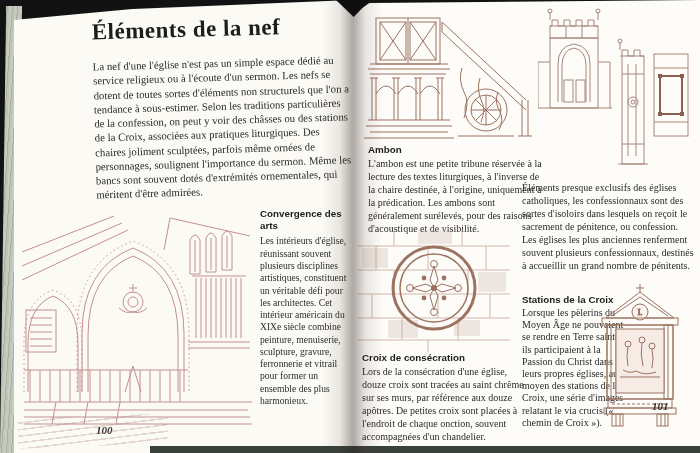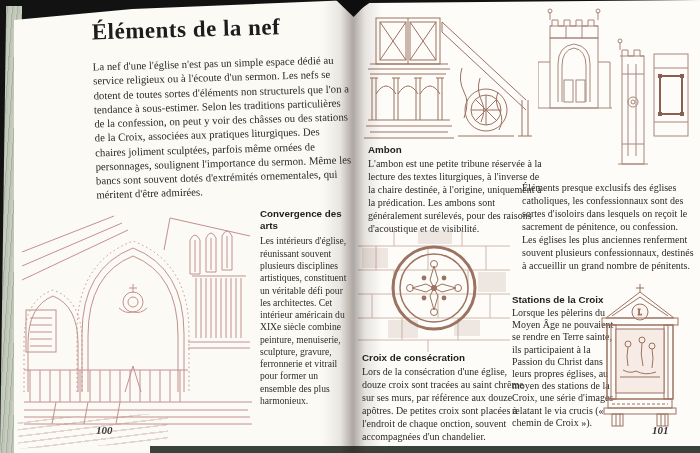--- a/index.html
+++ b/index.html
@@ -57,32 +57,32 @@
   .sidebar{position:absolute;left:246px;top:208px;width:92px;}
   .sidebar h3{
     margin:0 0 3px 0;font-family:"Liberation Sans", sans-serif;
     font-size:9.8px;font-weight:bold;color:#1d1d1d;line-height:1.25;
   }
   .sidebar p{margin:0;font-size:9.6px;line-height:1.28;color:#2d2d2d;}
   .pagenum{
     position:absolute;font-style:italic;font-weight:bold;font-size:11px;color:#333;
   }
   .pn-left{left:82px;top:424px;}
-  .pn-right{left:300px;top:424px;}
+  .pn-right{left:300px;top:400px;}
   
   .sec{position:absolute;}
   .sec h3{
     margin:0 0 2px 0;font-family:"Liberation Sans", sans-serif;
     font-size:9.8px;font-weight:bold;color:#1d1d1d;
   }
   .sec p{margin:0;font-size:10px;line-height:1.3;color:#2a2a2a;}
   .sec-ambon{left:16px;top:144px;width:174px;}
   .sec-conf{left:170px;top:181px;width:172px;}
   .sec-croix{left:10px;top:352px;width:170px;}
-  .sec-stations{left:160px;top:294px;width:106px;}
+  .sec-stations{left:170px;top:294px;width:106px;}
   .sec-stations p{line-height:1.22;}
   
   .ill{position:absolute;}
   .ill-church{left:6px;top:214px;}
   .ill-ambon{left:10px;top:8px;}
   .ill-conf{left:186px;top:4px;}
   .ill-cross{left:6px;top:230px;}
   .ill-station{left:238px;top:282px;}
   
   .ink-pink{stroke:var(--ink_pink,#c4908e);fill:none;stroke-width:1;}

